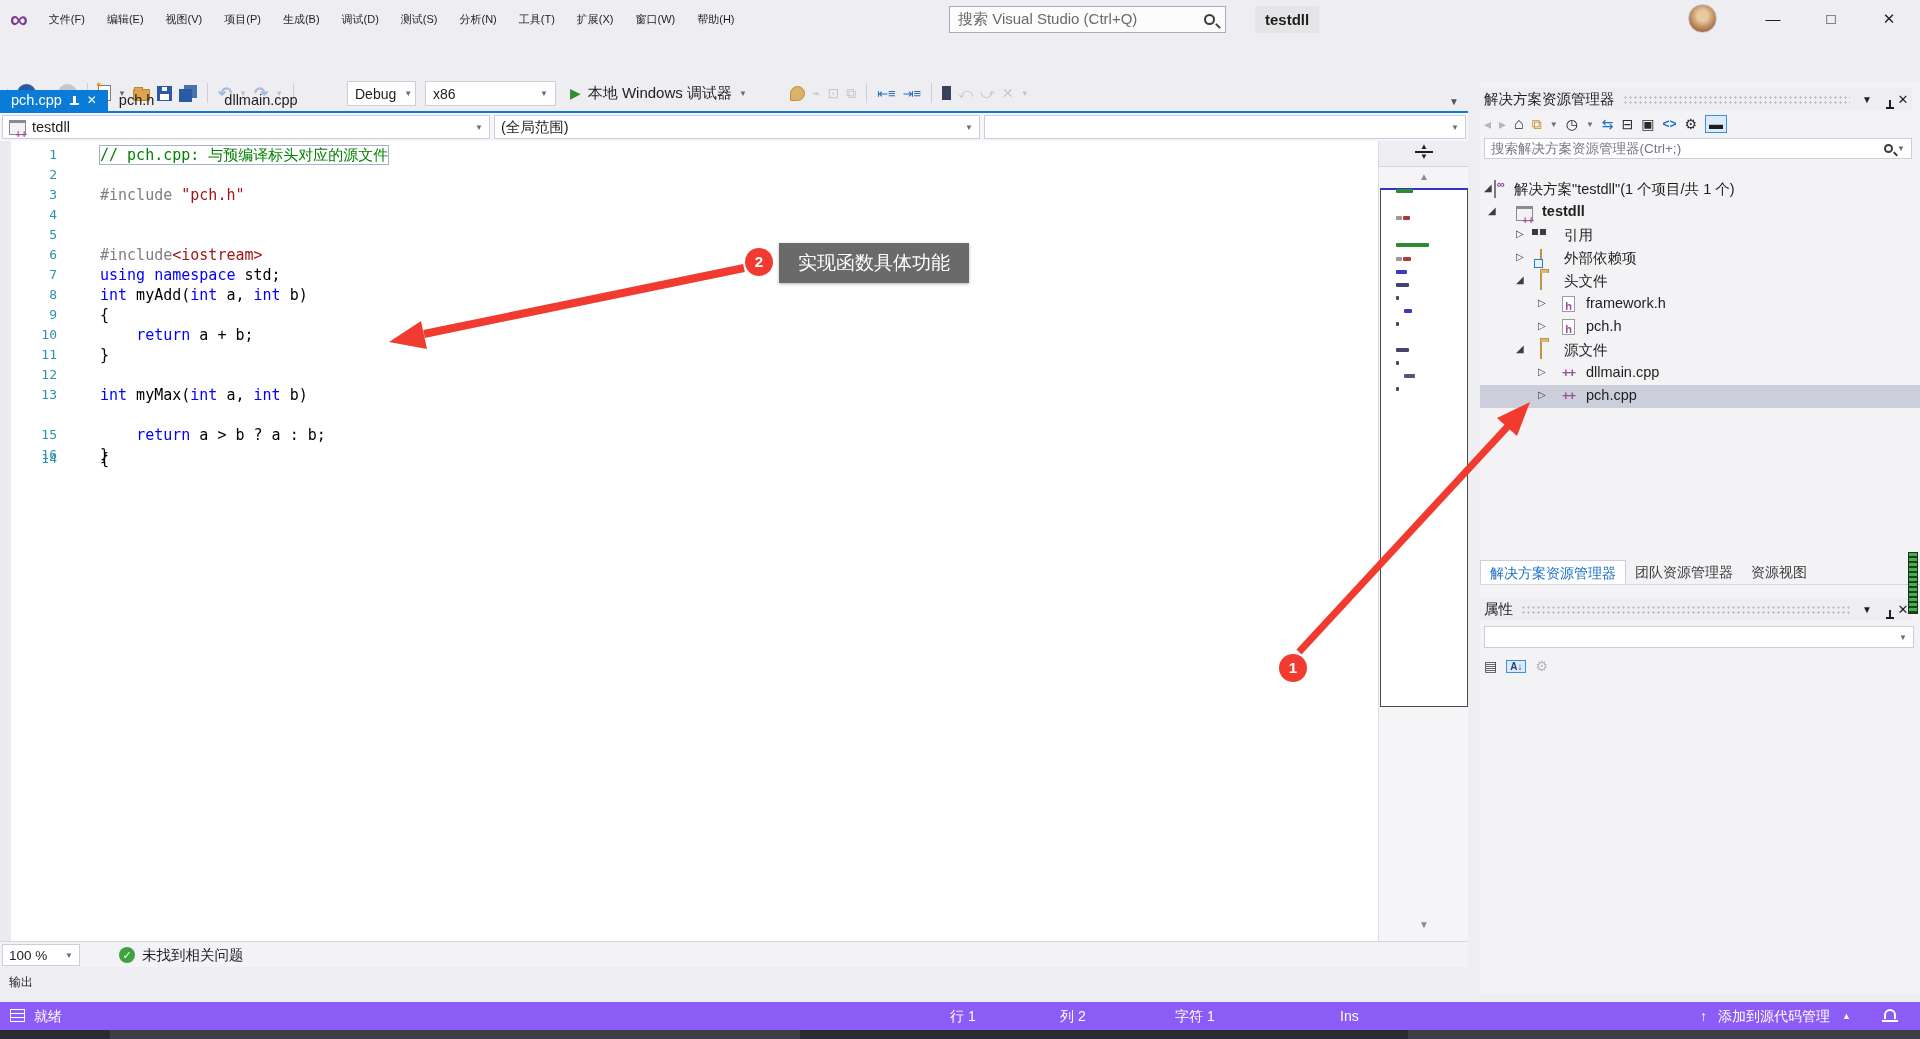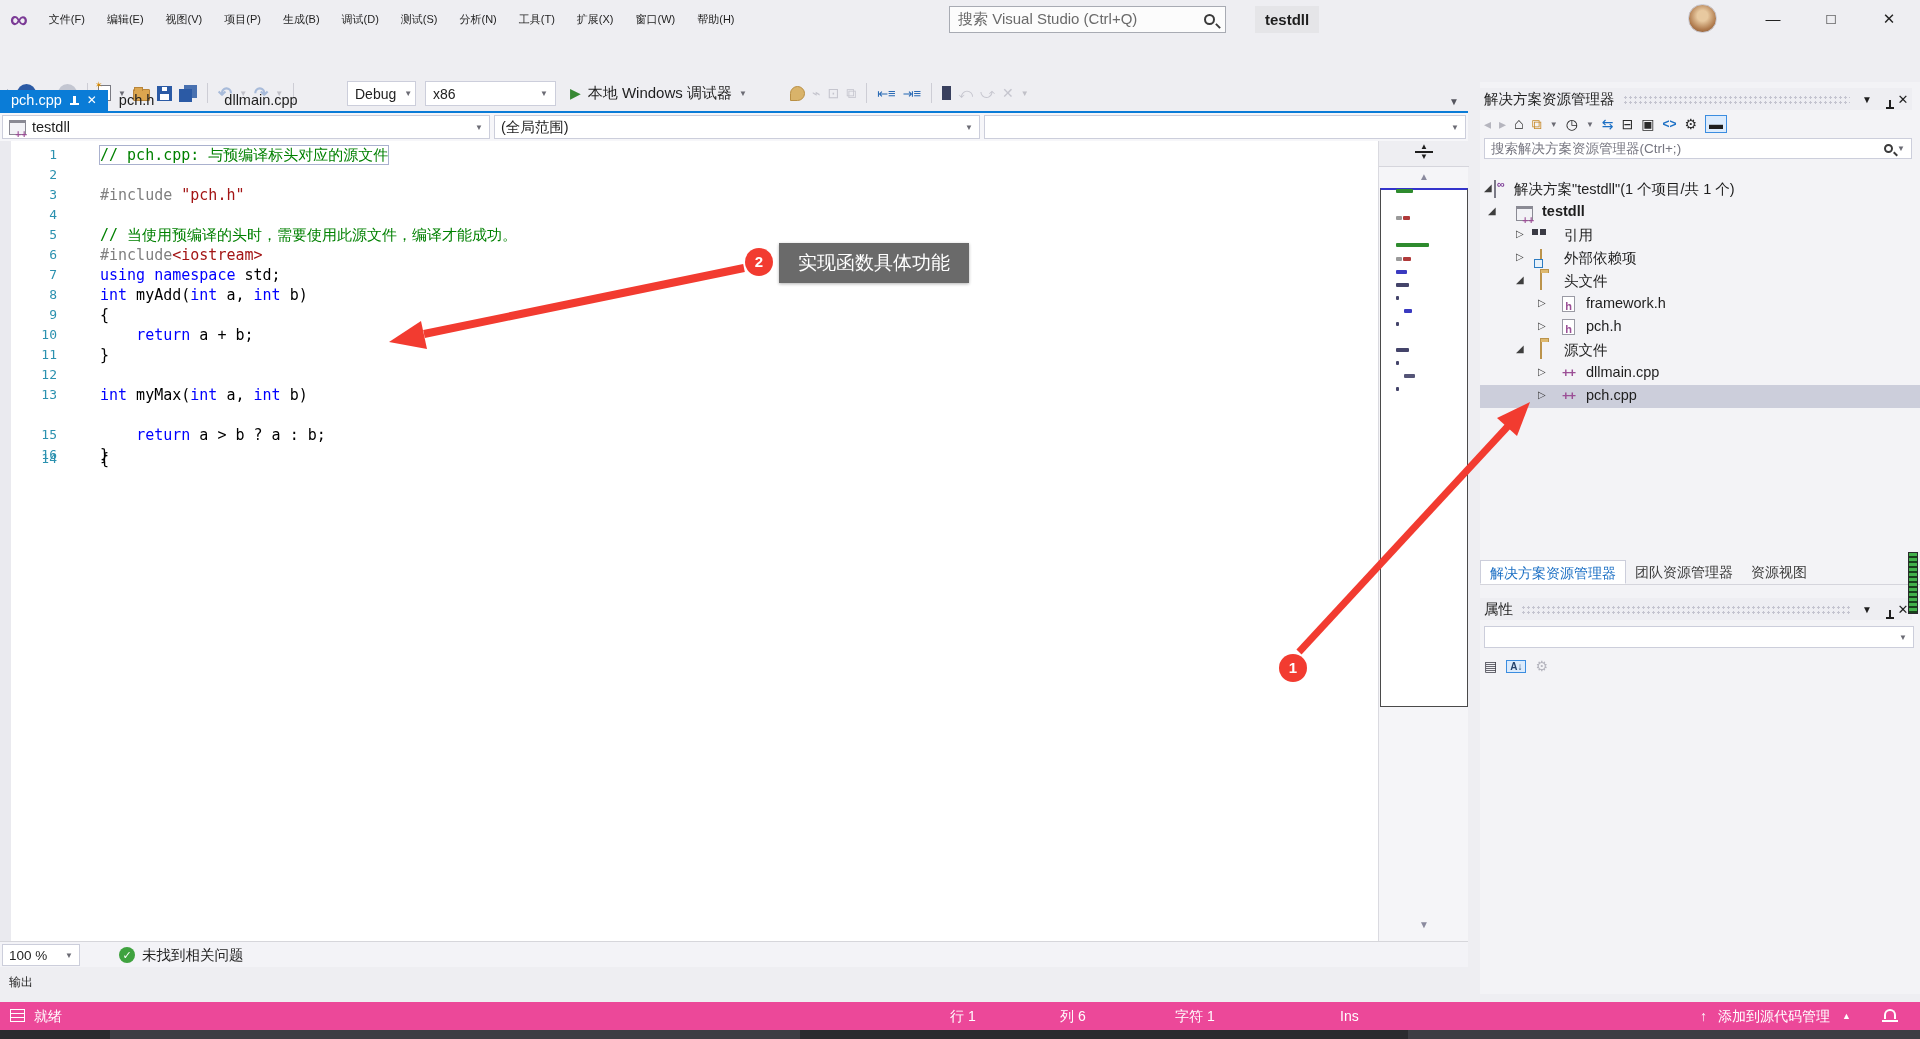--- a/index.html
+++ b/index.html
@@ -109,21 +109,21 @@
   
   .healthbar { position:absolute; left:0; top:941px; width:1468px; height:26px; background:#F3F3F7; border-top:1px solid #D6D6DB; }
   .zoom-combo { position:absolute; left:2px; top:2px; width:78px; height:22px; background:#fff; border:1px solid #CCCEDB;
     display:flex; align-items:center; padding:0 6px; font-size:13.5px; }
   .zoom-combo .carr { margin-left:auto; }
   .ok-circle { position:absolute; left:119px; top:5px; width:16px; height:16px; border-radius:50%; background:#3FA23F;
     color:#fff; font-size:11px; line-height:16px; text-align:center; }
   .health-text { position:absolute; left:142px; top:4px; font-size:14.5px; }
   .outputpanel { position:absolute; left:0; top:967px; width:1920px; height:35px; background:#EEEEF2; }
   .output-label { position:absolute; left:9px; top:7px; font-size:12px; }
-  .statusbar { position:absolute; left:0; top:1002px; width:1920px; height:28px; background:#ec4899; color:#fff; font-size:14px; }
+  .statusbar { position:absolute; left:0; top:1002px; width:1920px; height:28px; background:#8b5cf6; color:#fff; font-size:14px; }
   .sb-item { position:absolute; top:0; line-height:28px; }
   .sb-docicon { position:absolute; left:10px; top:7px; width:15px; height:13px; border:1px solid #fff;
     background:repeating-linear-gradient(180deg, transparent 0 3px, #fff 3px 4px); }
   .bell { position:absolute; left:1884px; top:7px; width:12px; height:10px; border:2px solid #fff; border-bottom:none; border-radius:6px 6px 0 0; }
   .bell::after { content:''; position:absolute; left:-4px; top:9px; width:16px; height:2px; background:#fff; }
   .taskbar { position:absolute; left:0; top:1030px; width:1920px; height:9px; background:#2B2B2F; }
   .tb-seg { position:absolute; top:0; height:9px; background:#3E3E44; }
 
   
   .rightpanel { position:absolute; left:1480px; top:82px; width:440px; height:912px; background:#F3F3F6; }
@@ -303,21 +303,21 @@
     </div>
   </div>
 
   <div class="editor">
     <div class="bp-margin"></div>
     <div id="code-lines">
         <div class="code-row" style="top: 4px;"><span class="num">1</span><span class="txt"><span class="tok-cm boxed">// pch.cpp: 与预编译标头对应的源文件</span></span></div>
         <div class="code-row" style="top: 24px;"><span class="num">2</span><span class="txt"></span></div>
         <div class="code-row" style="top: 44px;"><span class="num">3</span><span class="txt"><span class="tok-pp">#include </span><span class="tok-str">"pch.h"</span></span></div>
         <div class="code-row" style="top: 64px;"><span class="num">4</span><span class="txt"></span></div>
-        <div class="code-row" style="top: 84px;"><span class="num">5</span><span class="txt"><span class="tok-cm">// 当使用预编译的头时，需要使用此源文件，编译才能成功。</span></span></div>
+        <div class="code-row" style="top: 84px;"><span class="num">5</span></div>
         <div class="code-row" style="top: 104px;"><span class="num">6</span><span class="txt"><span class="tok-pp">#include</span><span class="tok-str">&lt;iostream&gt;</span></span></div>
         <div class="code-row" style="top: 124px;"><span class="num">7</span><span class="txt"><span class="tok-kw">using</span><span class="tok-pl"> </span><span class="tok-kw">namespace</span><span class="tok-pl"> std;</span></span></div>
         <div class="code-row" style="top: 144px;"><span class="num">8</span><span class="txt"><span class="tok-kw">int</span><span class="tok-pl"> myAdd(</span><span class="tok-kw">int</span><span class="tok-pl"> a, </span><span class="tok-kw">int</span><span class="tok-pl"> b)</span></span></div>
         <div class="code-row" style="top: 164px;"><span class="num">9</span><span class="txt"><span class="tok-pl">{</span></span></div>
         <div class="code-row" style="top: 184px;"><span class="num">10</span><span class="txt"><span class="tok-pl">    </span><span class="tok-kw">return</span><span class="tok-pl"> a + b;</span></span></div>
         <div class="code-row" style="top: 204px;"><span class="num">11</span><span class="txt"><span class="tok-pl">}</span></span></div>
         <div class="code-row" style="top: 224px;"><span class="num">12</span><span class="txt"></span></div>
         <div class="code-row" style="top: 244px;"><span class="num">13</span><span class="txt"><span class="tok-kw">int</span><span class="tok-pl"> myMax(</span><span class="tok-kw">int</span><span class="tok-pl"> a, </span><span class="tok-kw">int</span><span class="tok-pl"> b)</span></span></div>
         <div class="code-row" style="top: 264px; margin-top: 44px;"><span class="num">14</span><span class="txt"><span class="tok-pl">{</span></span></div>
         <div class="code-row" style="top: 284px;"><span class="num">15</span><span class="txt"><span class="tok-pl">    </span><span class="tok-kw">return</span><span class="tok-pl"> a &gt; b ? a : b;</span></span></div>
@@ -361,21 +361,21 @@
   </div>
 
   <div class="outputpanel">
     <span class="output-label">输出</span>
   </div>
 
   <div class="statusbar">
     <span class="sb-docicon"></span>
     <span class="sb-item" style="left:34px;">就绪</span>
     <span class="sb-item" style="left:950px;">行 1</span>
-    <span class="sb-item" style="left:1060px;">列 6</span>
+    <span class="sb-item" style="left:1060px;">列 2</span>
     <span class="sb-item" style="left:1175px;">字符 1</span>
     <span class="sb-item" style="left:1340px;">Ins</span>
     <span class="sb-item" style="left:1700px;">↑</span>
     <span class="sb-item" style="left:1718px;">添加到源代码管理</span>
     <span class="sb-item" style="left:1842px; font-size:9px;">▲</span>
     <span class="bell"></span>
   </div>
   <div class="taskbar">
     <div class="tb-seg" style="left:110px; width:690px;"></div>
     <div class="tb-seg" style="left:1408px; width:512px;"></div>

